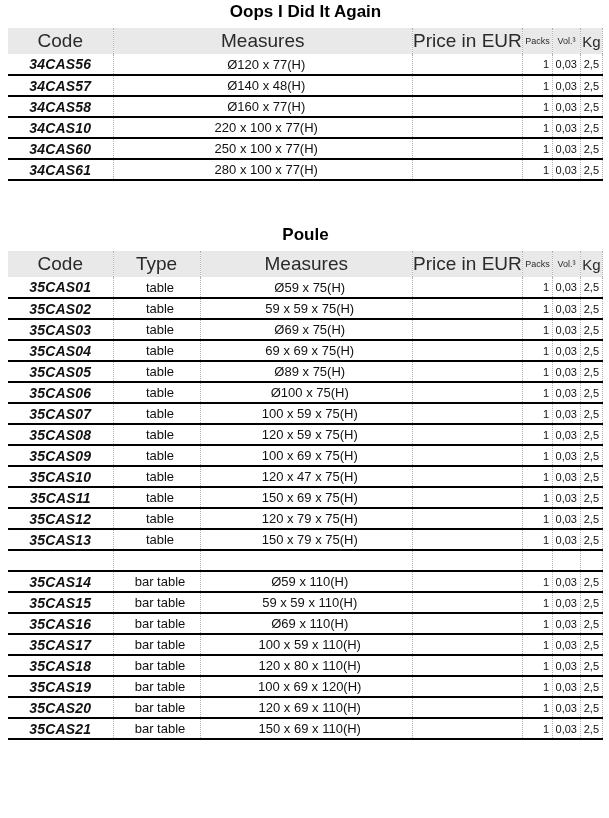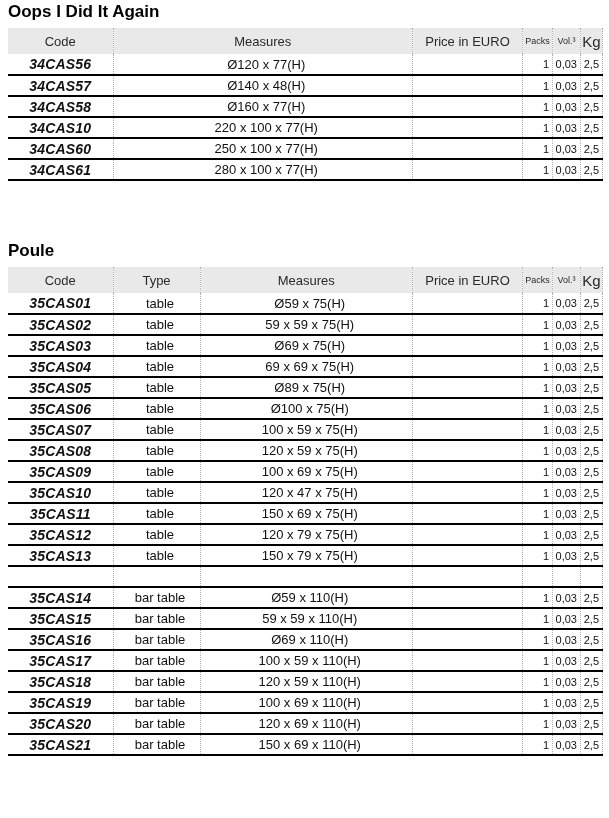--- a/index.html
+++ b/index.html
@@ -12,42 +12,43 @@
     overflow: hidden;
   }
   .page { padding: 2px 6px 0 8px; width: 609px; }
 
   .tbl-title {
     width: 595px;
     margin: 0 0 7px 0;
     font-size: 17px;
     line-height: 19px;
     font-weight: bold;
+    text-align: center;
     color: #000;
   }
-  .section-2 { margin-top: 60px; }
+  .section-2 { margin-top: 44px; }
 
   table.price-table {
     width: 595px;
     border-collapse: collapse;
     table-layout: fixed;
   }
   
   col.w-code     { width: 105px; }
   col.w-type     { width: 87px;  }
   col.w-measures { }               
   col.w-price    { width: 110px; }
   col.w-packs    { width: 30px;  }
   col.w-vol      { width: 28px;  }
   col.w-kg       { width: 22px;  }
 
   th {
     background: #e9e9e9;
     font-weight: normal;
-    font-size: 13px;
+    font-size: 19px;
     color: #2a2a2a;
     height: 26px;
     text-align: center;
     padding: 0;
     vertical-align: middle;
     white-space: nowrap;
     overflow: hidden;
   }
   th.col-packs { font-size: 9px; }
   th.col-vol   { font-size: 9px; }
@@ -344,30 +345,30 @@
             <td class="col-type">bar table</td>
             <td class="col-measures">100 x 59 x 110(H)</td>
             <td class="col-price"></td>
             <td class="col-packs">1</td>
             <td class="col-vol">0,03</td>
             <td class="col-kg">2,5</td>
           </tr>
           <tr>
             <td class="col-code">35CAS18</td>
             <td class="col-type">bar table</td>
-            <td class="col-measures">120 x 59 x 110(H)</td>
+            <td class="col-measures">120 x 80 x 110(H)</td>
             <td class="col-price"></td>
             <td class="col-packs">1</td>
             <td class="col-vol">0,03</td>
             <td class="col-kg">2,5</td>
           </tr>
           <tr>
             <td class="col-code">35CAS19</td>
             <td class="col-type">bar table</td>
-            <td class="col-measures">100 x 69 x 110(H)</td>
+            <td class="col-measures">100 x 69 x 120(H)</td>
             <td class="col-price"></td>
             <td class="col-packs">1</td>
             <td class="col-vol">0,03</td>
             <td class="col-kg">2,5</td>
           </tr>
           <tr>
             <td class="col-code">35CAS20</td>
             <td class="col-type">bar table</td>
             <td class="col-measures">120 x 69 x 110(H)</td>
             <td class="col-price"></td>

